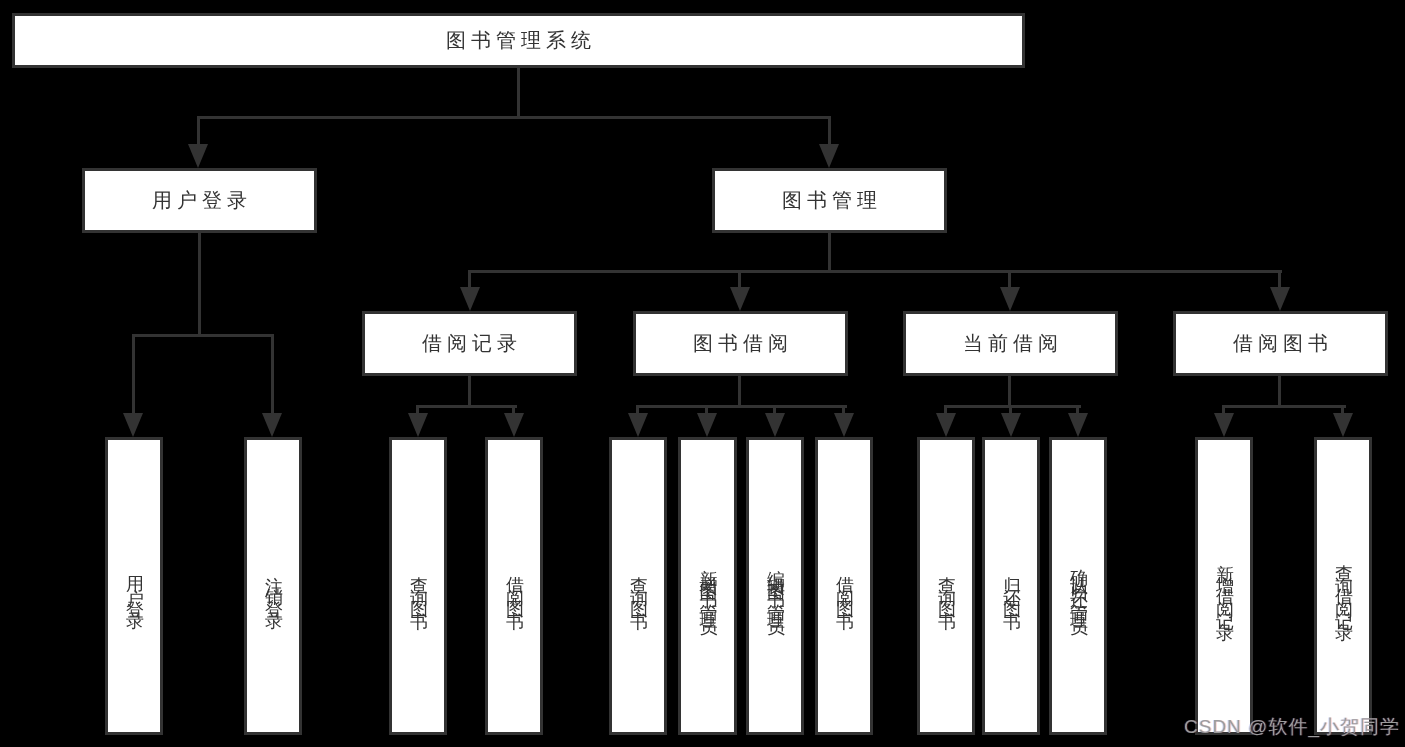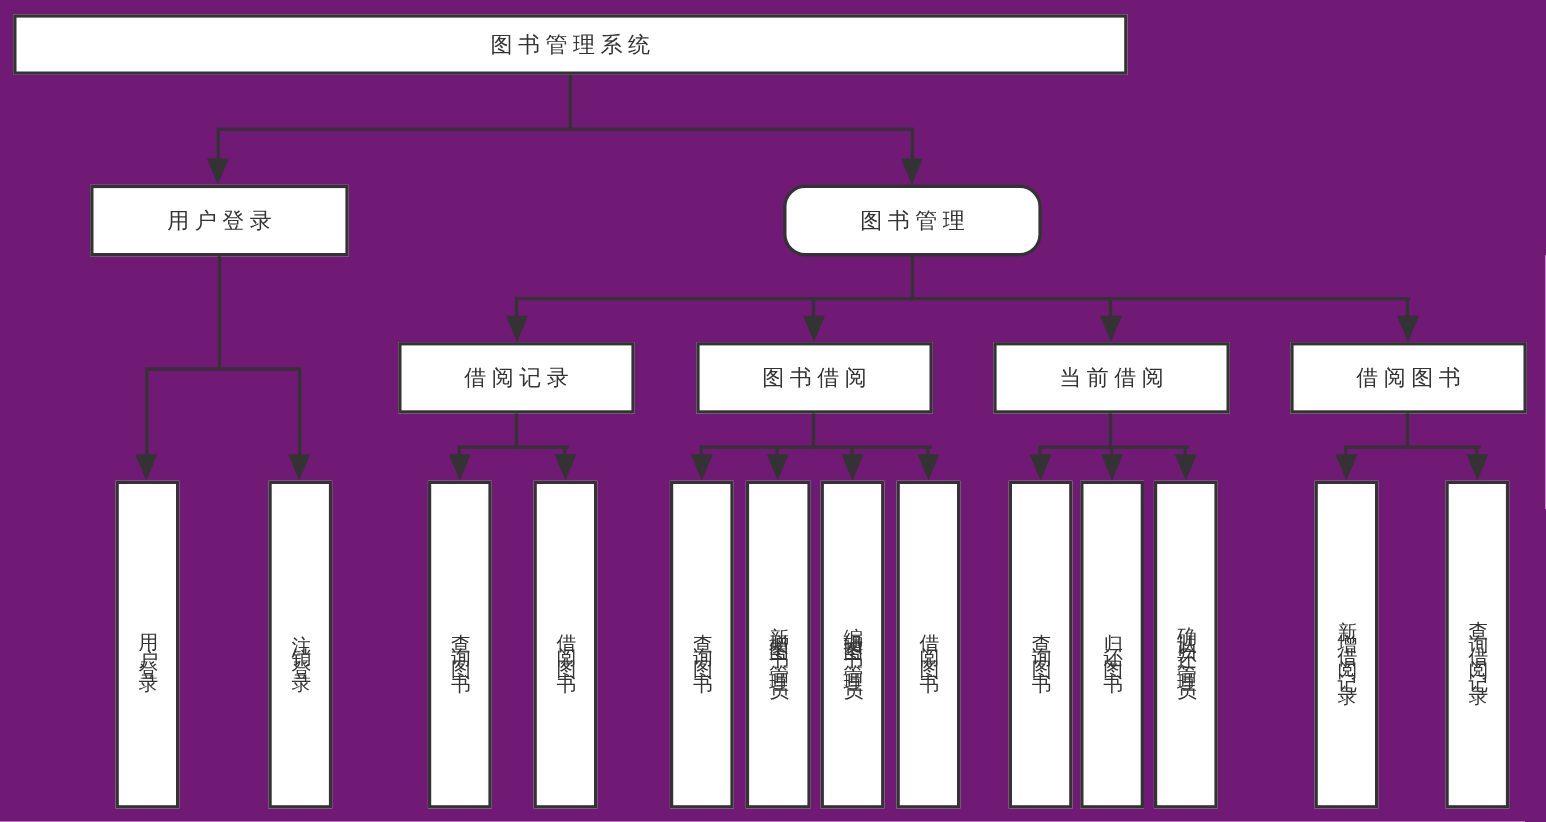--- a/index.html
+++ b/index.html
@@ -1,20 +1,20 @@
 <!DOCTYPE html>
 <html><head>
 <meta charset="utf-8">
 <style>
   html, body { margin: 0; padding: 0; background: #ffffff; }
   .canvas {
     position: relative;
     width: 1405px;
     height: 747px;
-    background: #701a75;
+    background: #000000;
     overflow: hidden;
     font-family: "Liberation Sans", "DejaVu Sans", sans-serif;
     color: #333333;
   }
   .box {
     position: absolute;
     box-sizing: border-box;
     background: #ffffff;
     border: 3px solid #333333;
     display: flex;
@@ -71,21 +71,21 @@
   <div class="line" style="left:517px; top:68px; width:3px; height:50px;"></div>
   <div class="line" style="left:197px; top:116px; width:634px; height:3px;"></div>
   <div class="line" style="left:197px; top:119px; width:3px; height:29px;"></div>
   <div class="line" style="left:828px; top:119px; width:3px; height:29px;"></div>
   <div class="arrow" style="left:188px; top:144px;"></div>
   <div class="arrow" style="left:819px; top:144px;"></div>
 
   <div class="box hbox" style="left:82px; top:168px; width:235px; height:65px;">
     <span>用户登录</span>
   </div>
-  <div class="box hbox" style="left:712px; top:168px; width:235px; height:65px;border-radius:20px;">
+  <div class="box hbox" style="left:712px; top:168px; width:235px; height:65px;">
     <span>图书管理</span>
   </div>
 
   <div class="line" style="left:198px; top:233px; width:3px; height:104px;"></div>
   <div class="line" style="left:132px; top:334px; width:142px; height:3px;"></div>
   <div class="line" style="left:132px; top:337px; width:3px; height:78px;"></div>
   <div class="line" style="left:271px; top:337px; width:3px; height:78px;"></div>
   <div class="arrow" style="left:123px; top:413px;"></div>
   <div class="arrow" style="left:262px; top:413px;"></div>
 
@@ -184,14 +184,15 @@
     <span>确认归还（管理员）</span>
   </div>
 
   <div class="box vbox" style="left:1195px; top:437px; width:58px; height:298px;">
     <span>新增借阅记录</span>
   </div>
   <div class="box vbox" style="left:1314px; top:437px; width:58px; height:298px;">
     <span>查询借阅记录</span>
   </div>
 
+  <div class="watermark">CSDN @软件_小贺同学</div>
 
 </div>
 
 </body></html>

